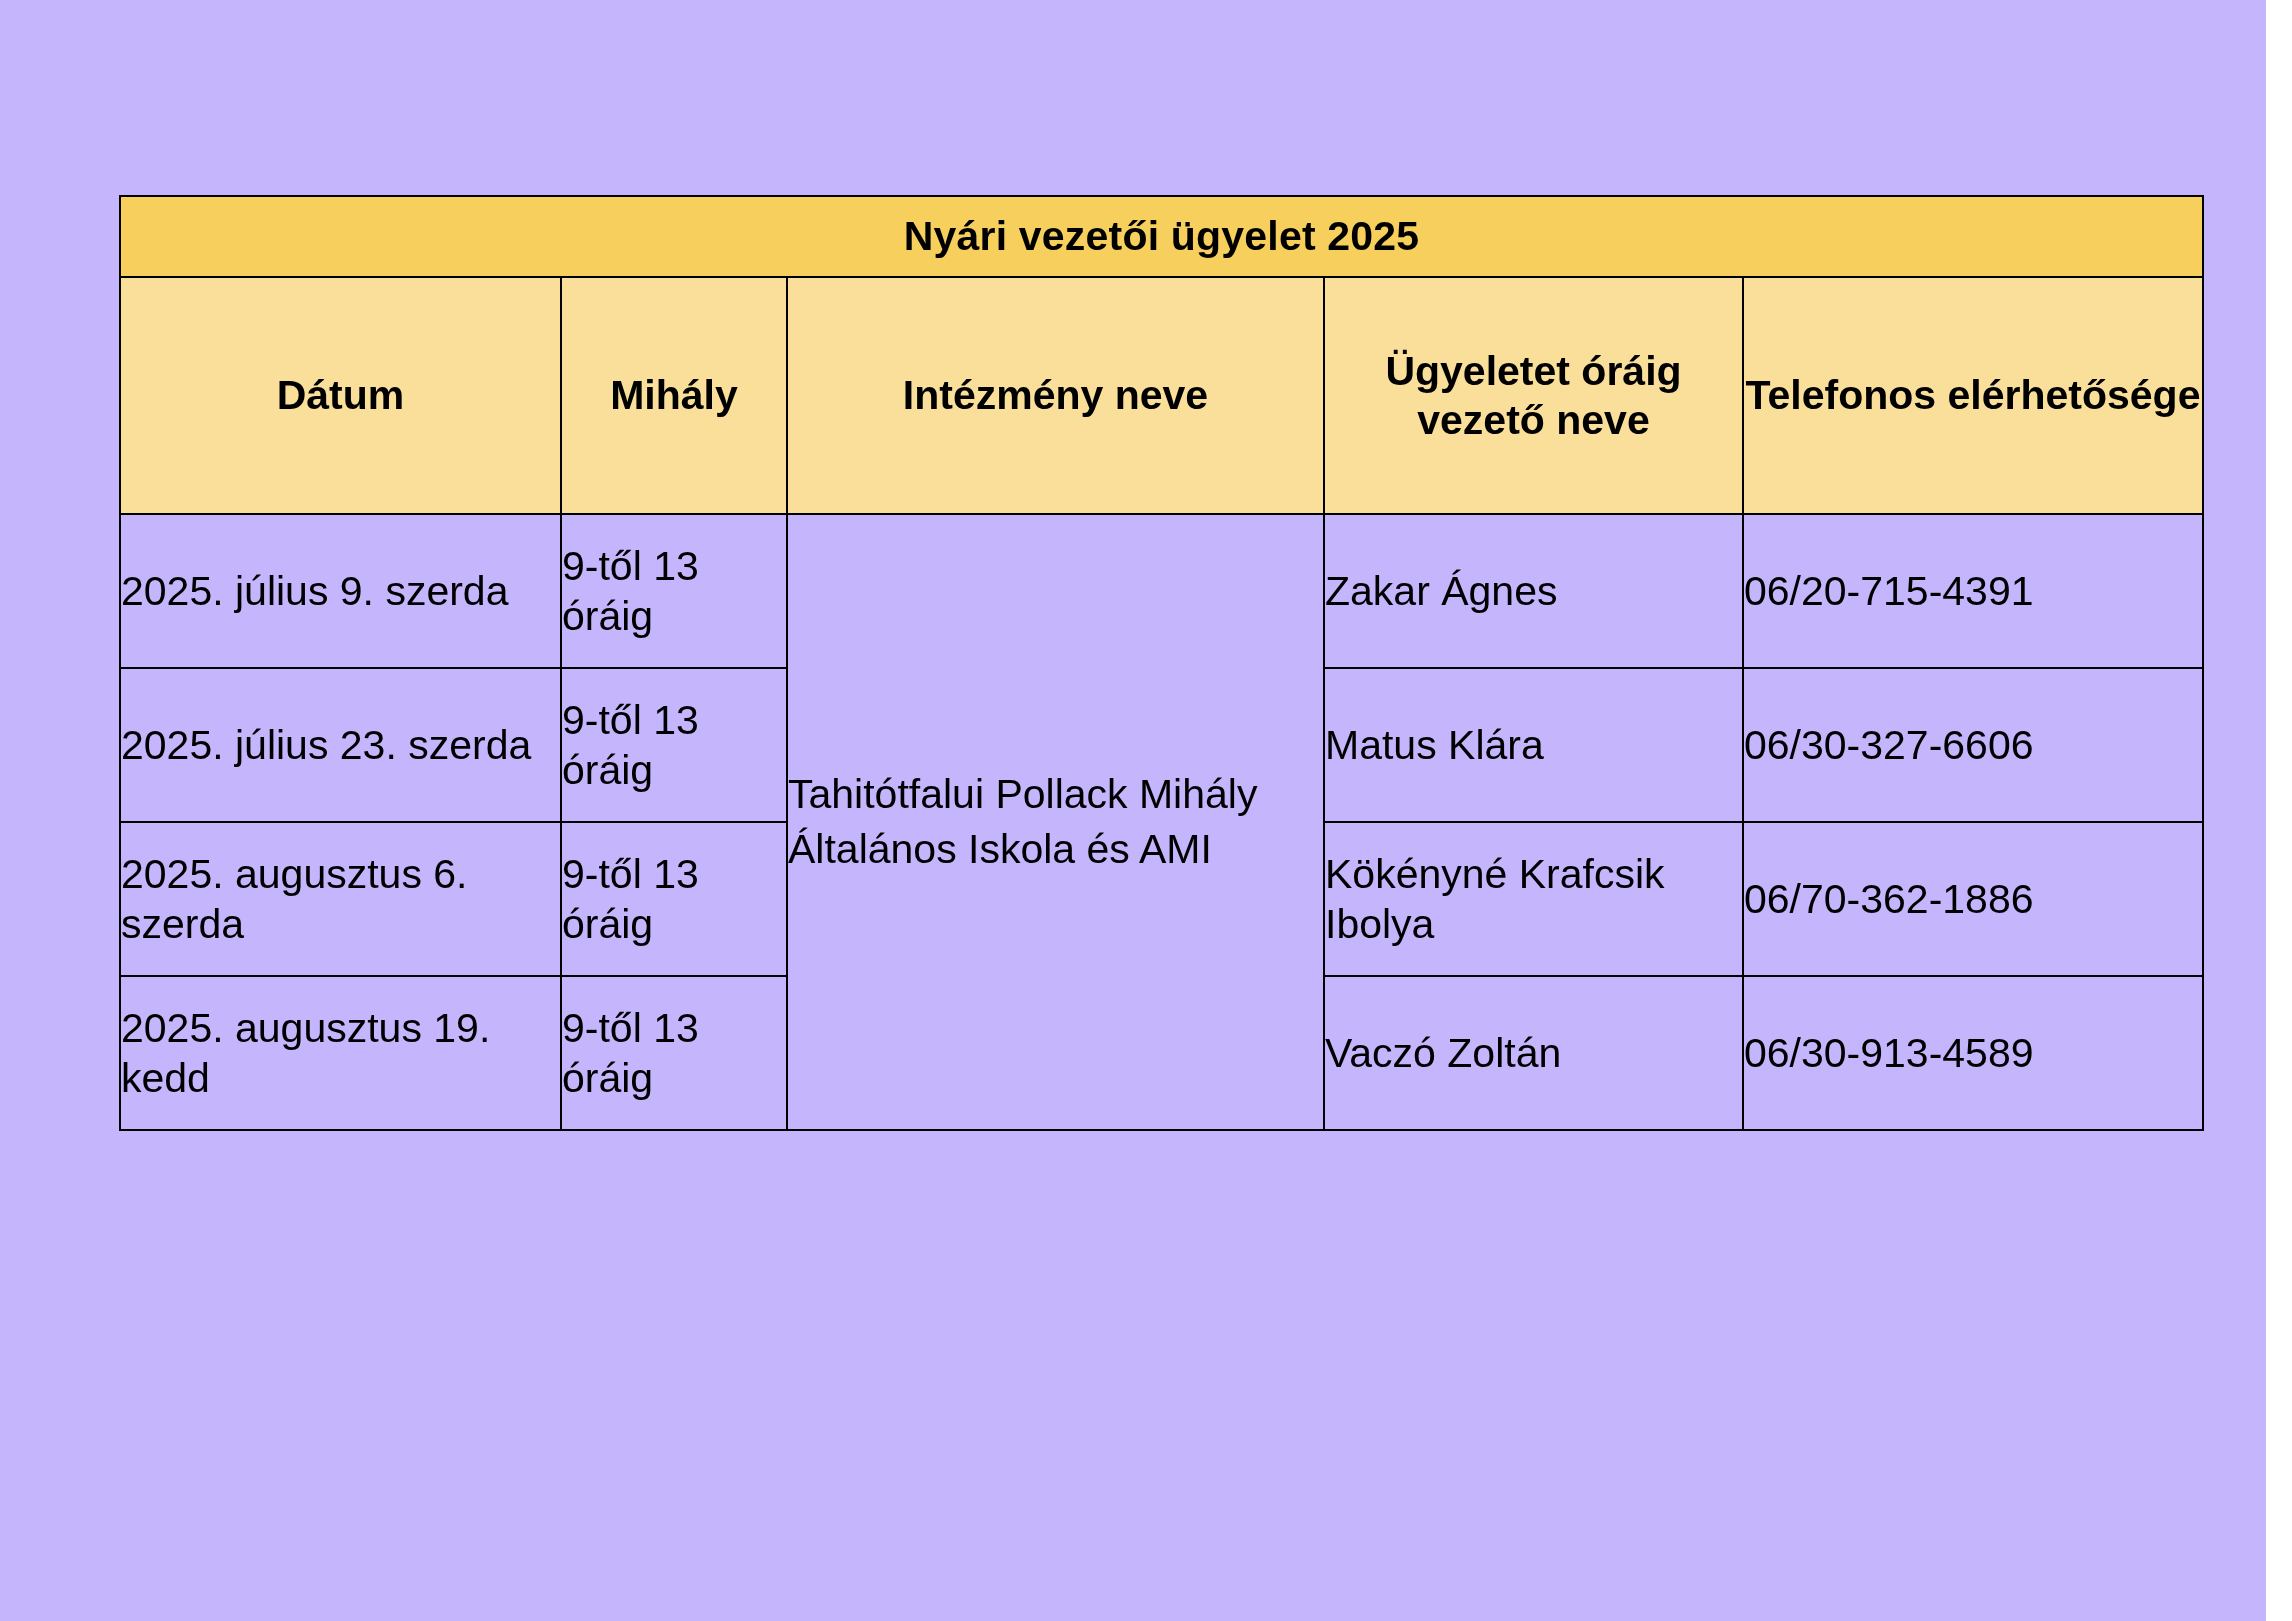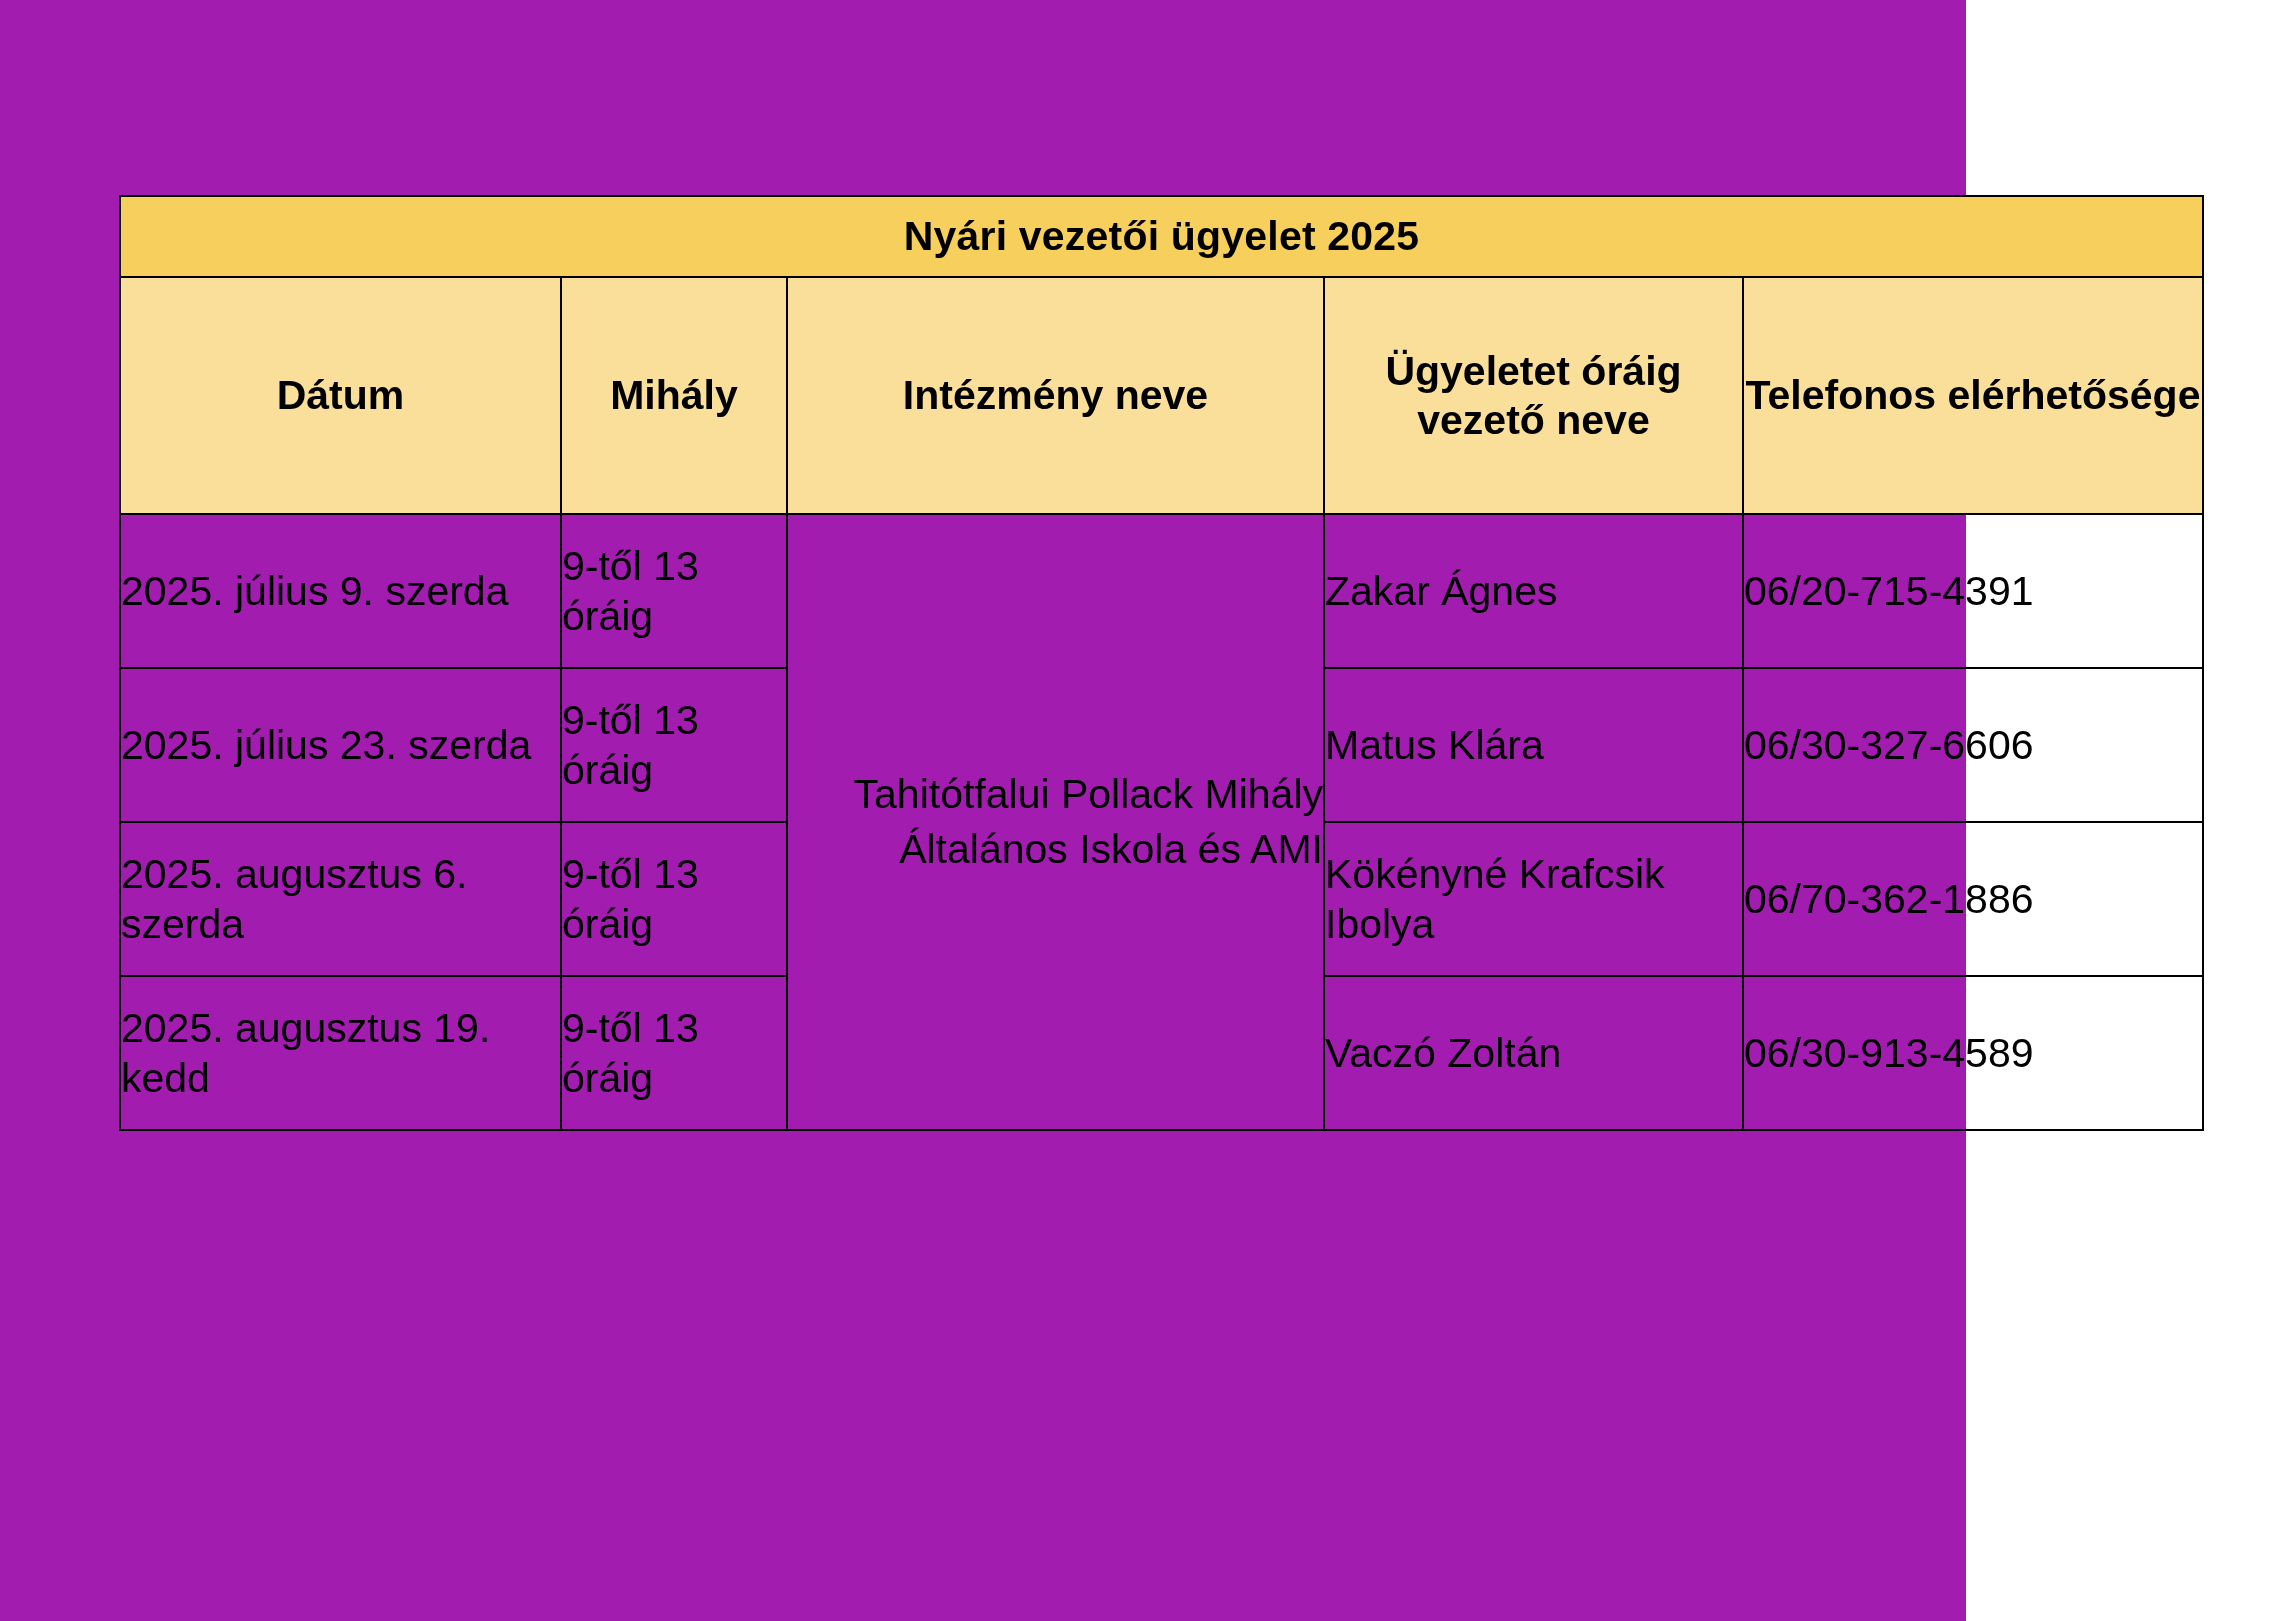--- a/index.html
+++ b/index.html
@@ -10,23 +10,23 @@
   body {
     width: 2293px;
     height: 1622px;
     font-family: "Liberation Sans", sans-serif;
     color: #000000;
     overflow: hidden;
   }
 
   .page {
     position: relative;
-    width: 1966px;
+    width: 2266px;
     height: 1622px;
-    background: #a21caf;
+    background: #c4b5fd;
   }
 
   .table-wrap {
     position: absolute;
     left: 119px;
     top: 195px;
     width: 2083px;
   }
 
   table.duty-table {
@@ -68,21 +68,21 @@
     height: 152px;
   }
 
   .cell-left {
     text-align: left;
   }
   .cell-center {
   }
 
   .institution-cell {
-    text-align: right;
+    text-align: left;
     font-size: 41px;
     line-height: 1.35;
     padding: 0 16px;
   }
 
   
   col.c-date   { width: 441px; }
   col.c-time   { width: 226px; }
   col.c-inst   { width: 537px; }
   col.c-name   { width: 419px; }

